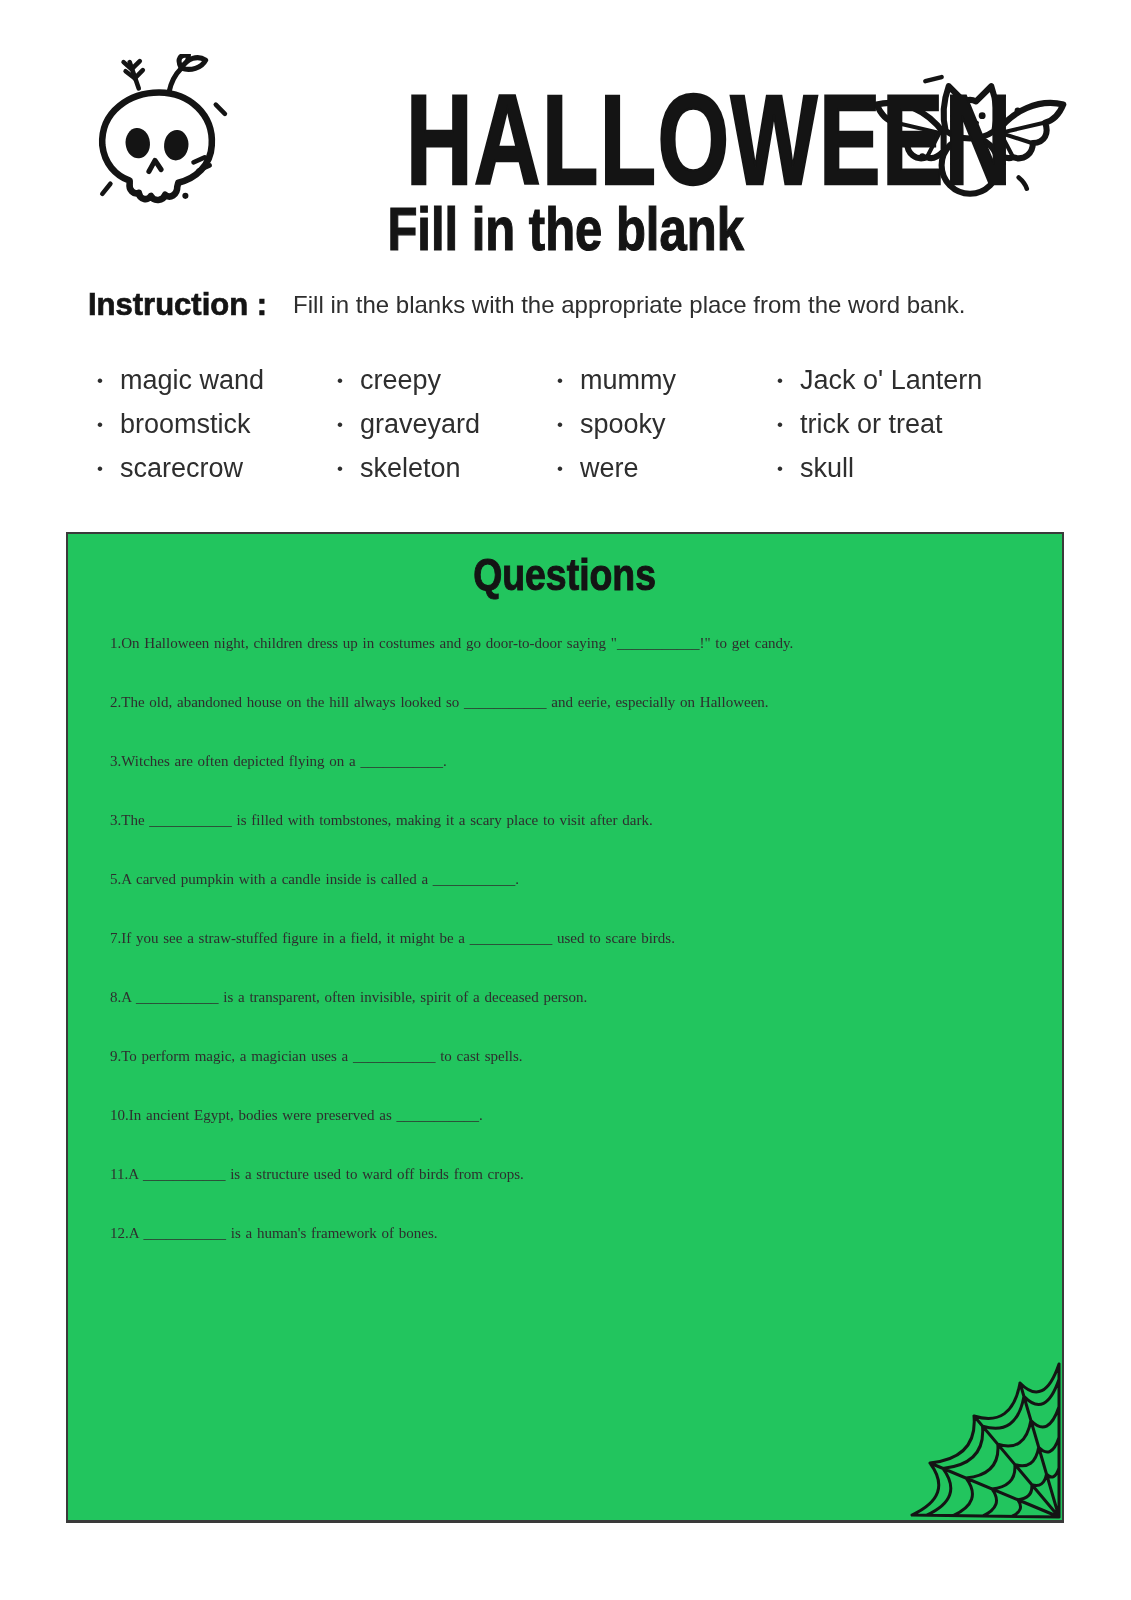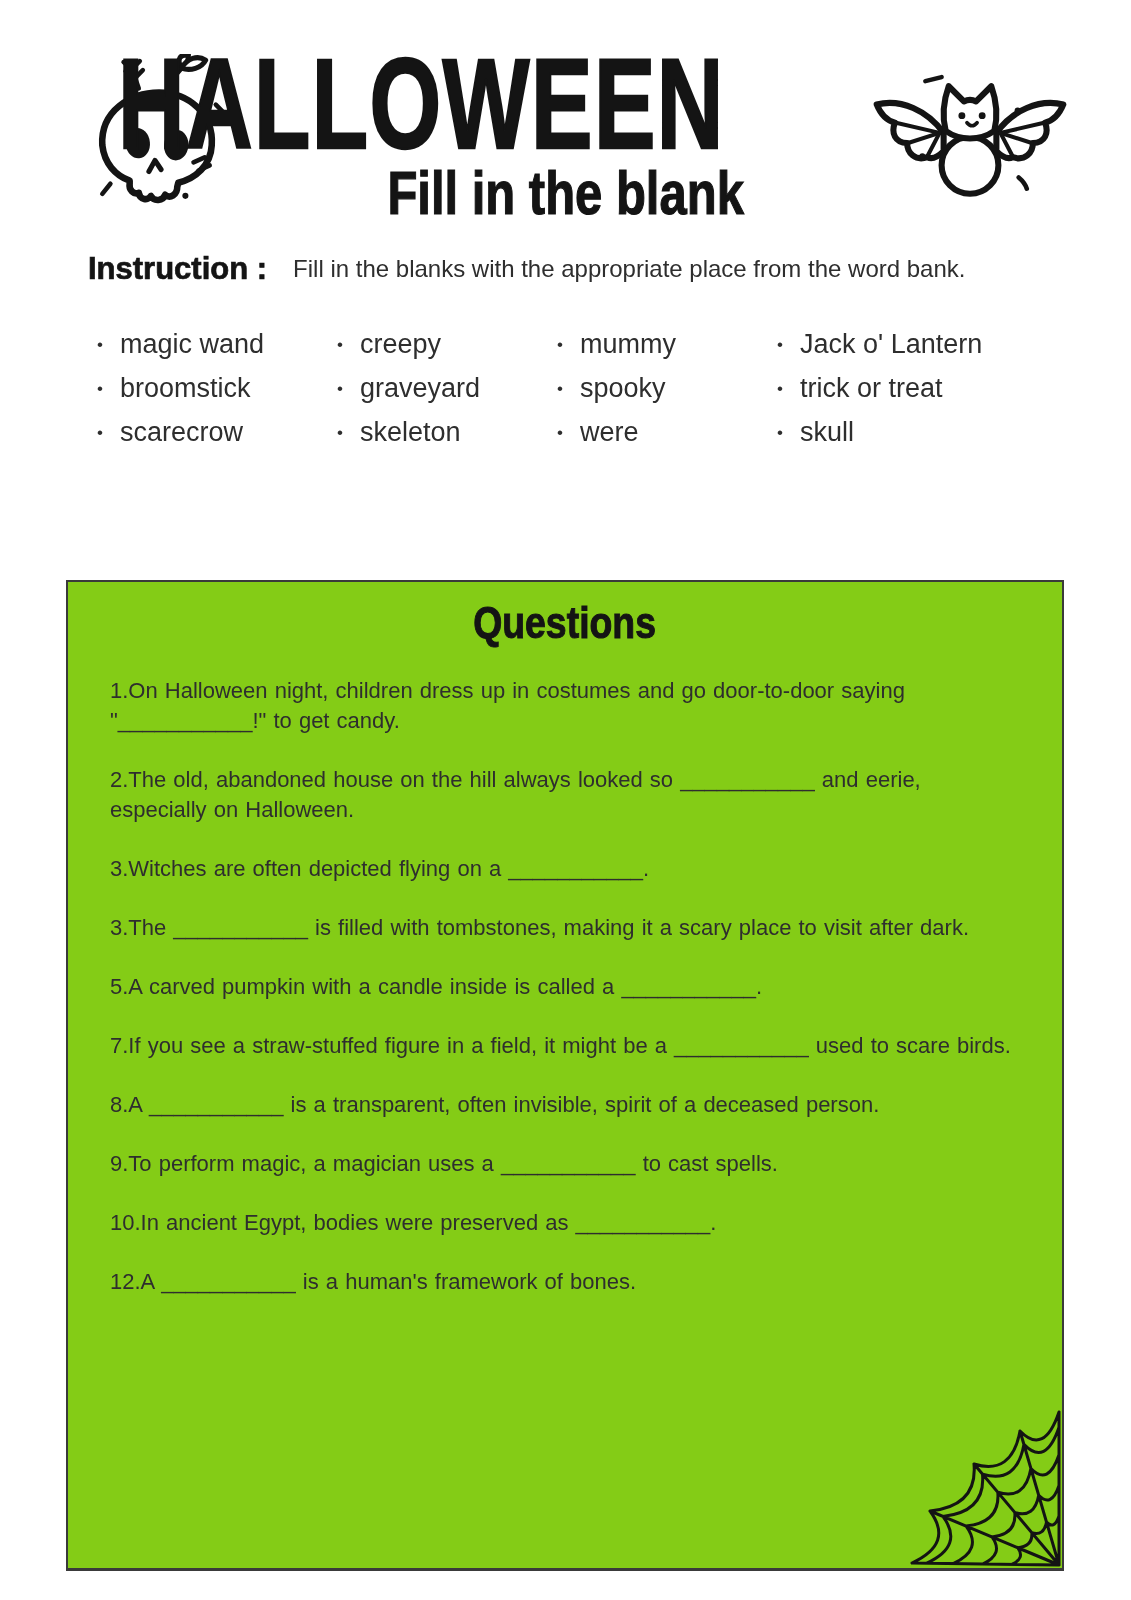--- a/index.html
+++ b/index.html
@@ -8,21 +8,21 @@
     position:relative;
     width:1131px; height:1600px;
     background:#ffffff;
     font-family:"Liberation Sans", sans-serif;
     color:#2e2e2e;
     overflow:hidden;
   }
   
   .icon-skull { position:absolute; left:80px; top:54px; width:152px; height:152px; }
   .icon-bat   { position:absolute; left:868px; top:70px; width:204px; height:142px; }
-  .title-row { padding-top:40px; text-align:left; }
+  .title-row { padding-top:76px; text-align:right; }
   .title {
     display:inline-block;
     font-size:128px; line-height:1; font-weight:700;
     color:#141414; -webkit-text-stroke:2.5px #141414;
     letter-spacing:2px; white-space:nowrap;
     transform:scaleX(0.72); transform-origin:50% 50%;
   }
   .subtitle-row { text-align:center; margin-top:-8px; }
   .subtitle {
     display:inline-block;
@@ -44,34 +44,33 @@
   .wb-col:nth-child(1){ width:240px; }
   .wb-col:nth-child(2){ width:220px; }
   .wb-col:nth-child(3){ width:220px; }
   .wb-item { font-size:27px; color:#2e2e2e; display:flex; align-items:center; }
   .bullet { font-size:17px; margin-right:17px; color:#2e2e2e; }
   
   .qbox {
     position:absolute; left:66px; top:532px;
     width:998px; height:991px;
     border:2px solid #3a3a3a; border-bottom-width:3px;
-    background:#84cc16;
-    margin-top:48px;
+    background:#22c55e;
   }
   .qbox-title-row { text-align:center; margin-top:16px; }
   .qbox-title {
     display:inline-block;
     font-size:44px; font-weight:700; color:#141414;
     -webkit-text-stroke:1px #141414;
     transform:scaleX(0.85); transform-origin:50% 50%;
   }
   .questions-list { margin:28px 40px 0 42px; }
   .question {
-    font-size:22px; line-height:30px; color:#2e2e2e;
-    margin-bottom:29px; word-spacing:1px;
+    font-size:15px; line-height:30px; color:#2e2e2e;
+    margin-bottom:29px; word-spacing:1px;font-family:Liberation Serif, serif;
   }
   .web-wrap { position:absolute; right:0; bottom:0; width:152px; height:162px; }
   svg .ink { stroke:#141414; fill:none; stroke-linecap:round; stroke-linejoin:round; }
   svg .inkfill { stroke:#141414; fill:#ffffff; stroke-linecap:round; stroke-linejoin:round; }
 </style>
 </head>
 <body>
 
 <div class="page">
 
@@ -222,20 +221,21 @@
     <div class="questions-list">
         <p class="question">1.On Halloween night, children dress up in costumes and go door-to-door saying "___________!" to get candy.</p>
         <p class="question">2.The old, abandoned house on the hill always looked so ___________ and eerie, especially on Halloween.</p>
         <p class="question">3.Witches are often depicted flying on a ___________.</p>
         <p class="question">3.The ___________ is filled with tombstones, making it a scary place to visit after dark.</p>
         <p class="question">5.A carved pumpkin with a candle inside is called a ___________.</p>
         <p class="question">7.If you see a straw-stuffed figure in a field, it might be a ___________ used to scare birds.</p>
         <p class="question">8.A ___________ is a transparent, often invisible, spirit of a deceased person.</p>
         <p class="question">9.To perform magic, a magician uses a ___________ to cast spells.</p>
         <p class="question">10.In ancient Egypt, bodies were preserved as ___________.</p>
+        <p class="question">11.A ___________ is a structure used to ward off birds from crops.</p>
         <p class="question">12.A ___________ is a human's framework of bones.</p>
       </div>
     <div class="web-wrap">
       <svg id="web-svg" viewBox="0 0 152 162" width="152" height="162">
         <path id="web-path" class="ink" stroke-width="3" d="M149,159L149,6M149,159L110,25M149,159L64,58M149,159L20,105M149,159L2,157M149.0,110.0Q144.3,124.1 136.5,116.1M136.5,116.1Q133.9,130.4 121.8,126.7M121.8,126.7Q123.0,140.2 107.7,141.7M107.7,141.7Q115.4,152.2 102.0,158.4M149.0,79.4Q141.3,102.3 128.7,89.3M128.7,89.3Q124.5,112.6 104.8,106.5M104.8,106.5Q106.7,128.4 81.9,130.9M81.9,130.9Q94.5,147.9 72.6,158.0M149.0,48.8Q138.3,80.5 120.9,62.5M120.9,62.5Q115.1,94.7 87.8,86.3M87.8,86.3Q90.4,116.6 56.1,120.1M56.1,120.1Q73.5,143.7 43.2,157.6M149.0,21.3Q135.7,60.8 113.9,38.4M113.9,38.4Q106.6,78.6 72.5,68.1M72.5,68.1Q75.8,106.0 32.9,110.4M32.9,110.4Q54.6,139.8 16.7,157.2M149.0,6.0Q134.2,49.9 110.0,25.0M110.0,25.0Q101.9,69.7 64.0,58.0M64.0,58.0Q67.7,100.1 20.0,105.0M20.0,105.0Q44.1,137.7 2.0,157.0"></path>
       </svg>
     </div>
   </div>
 
 </div>

